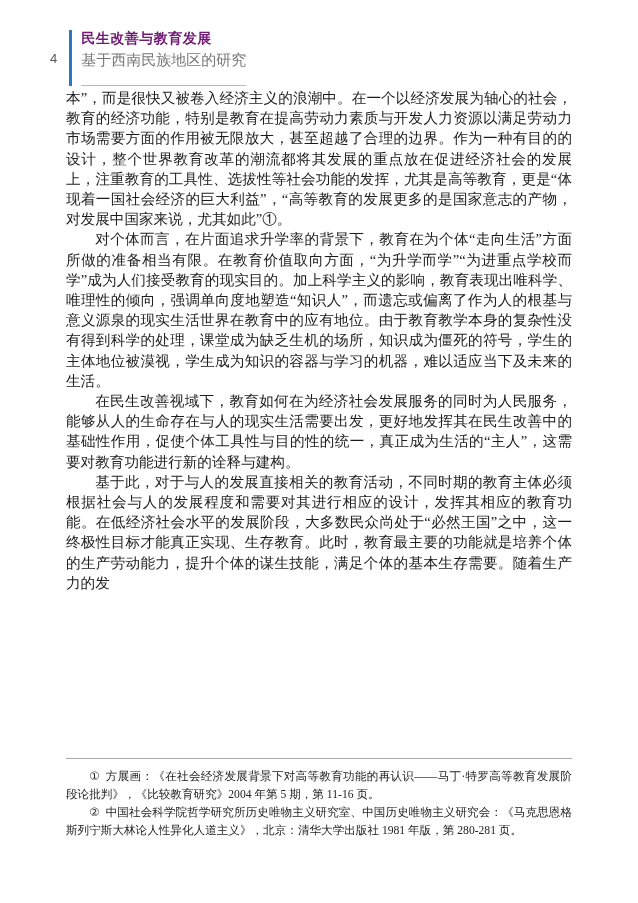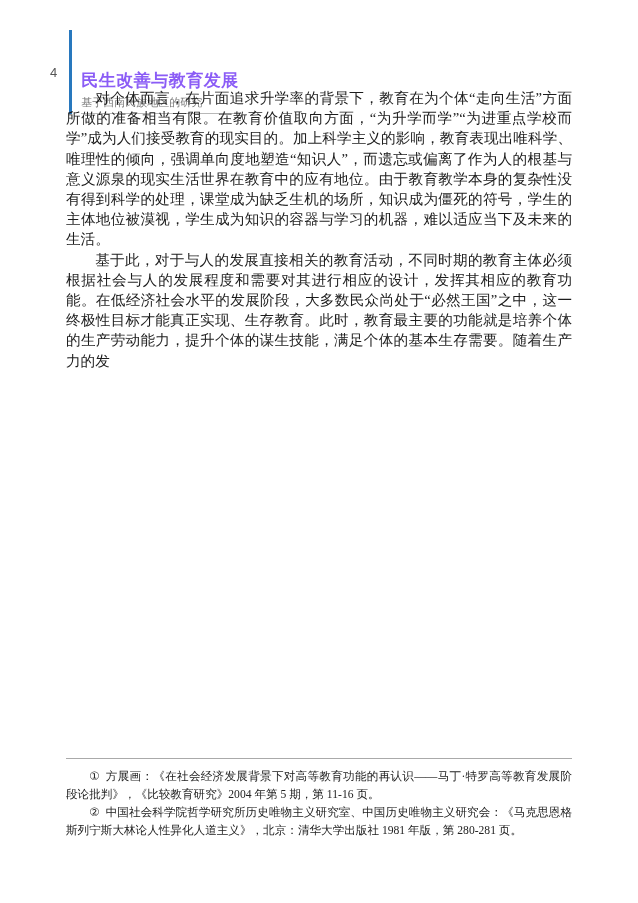--- a/index.html
+++ b/index.html
@@ -30,31 +30,30 @@
     width: 3px;
     background: var(--accent, #2878be);
     margin-right: 9px;
   }
   .titles {
     display: flex;
     flex-direction: column;
     justify-content: center;
   }
   .book-title {
-    font-size: 17px;
+    font-size: 14px;
     font-weight: bold;
-    color: #8b5cf6;
+    color: #701a75;
     letter-spacing: 0.5px;
-    margin-top: 39px;
   }
   .book-subtitle {
-    font-size: 11px;
+    font-size: 15px;
     color: #777777;
     margin-top: 3px;
-    padding-bottom: 3px;
+    padding-bottom: 15px;
     border-bottom: 1px solid #b8b8b8;
   }
   .body-text {
     position: absolute;
     top: 88px;
     left: 66px;
     width: 506px;
   }
   .body-text p {
     margin: 0;
@@ -93,21 +92,23 @@
   <div class="header">
     <span class="page-num">4</span>
     <span class="accent-bar"></span>
     <div class="titles">
       <div class="book-title">民生改善与教育发展</div>
       <div class="book-subtitle">基于西南民族地区的研究</div>
     </div>
   </div>
 
   <div class="body-text">
+    <p class="cont">本”，而是很快又被卷入经济主义的浪潮中。在一个以经济发展为轴心的社会，教育的经济功能，特别是教育在提高劳动力素质与开发人力资源以满足劳动力市场需要方面的作用被无限放大，甚至超越了合理的边界。作为一种有目的的设计，整个世界教育改革的潮流都将其发展的重点放在促进经济社会的发展上，注重教育的工具性、选拔性等社会功能的发挥，尤其是高等教育，更是“体现着一国社会经济的巨大利益”，“高等教育的发展更多的是国家意志的产物，对发展中国家来说，尤其如此”①。</p>
     <p>对个体而言，在片面追求升学率的背景下，教育在为个体“走向生活”方面所做的准备相当有限。在教育价值取向方面，“为升学而学”“为进重点学校而学”成为人们接受教育的现实目的。加上科学主义的影响，教育表现出唯科学、唯理性的倾向，强调单向度地塑造“知识人”，而遗忘或偏离了作为人的根基与意义源泉的现实生活世界在教育中的应有地位。由于教育教学本身的复杂性没有得到科学的处理，课堂成为缺乏生机的场所，知识成为僵死的符号，学生的主体地位被漠视，学生成为知识的容器与学习的机器，难以适应当下及未来的生活。</p>
+    <p>在民生改善视域下，教育如何在为经济社会发展服务的同时为人民服务，能够从人的生命存在与人的现实生活需要出发，更好地发挥其在民生改善中的基础性作用，促使个体工具性与目的性的统一，真正成为生活的“主人”，这需要对教育功能进行新的诠释与建构。</p>
     <p>基于此，对于与人的发展直接相关的教育活动，不同时期的教育主体必须根据社会与人的发展程度和需要对其进行相应的设计，发挥其相应的教育功能。在低经济社会水平的发展阶段，大多数民众尚处于“必然王国”之中，这一终极性目标才能真正实现、生存教育。此时，教育最主要的功能就是培养个体的生产劳动能力，提升个体的谋生技能，满足个体的基本生存需要。随着生产力的发</p>
   </div>
 
   <div class="footnotes">
     <div class="fn-rule"></div>
     <p class="footnote">
       <span class="fn-marker">①</span><span>方展画：《在社会经济发展背景下对高等教育功能的再认识——马丁·特罗高等教育发展阶段论批判》，《比较教育研究》2004 年第 5 期，第 11-16 页。</span>
     </p>
     <p class="footnote">
       <span class="fn-marker">②</span><span>中国社会科学院哲学研究所历史唯物主义研究室、中国历史唯物主义研究会：《马克思恩格斯列宁斯大林论人性异化人道主义》，北京：清华大学出版社 1981 年版，第 280-281 页。</span>

